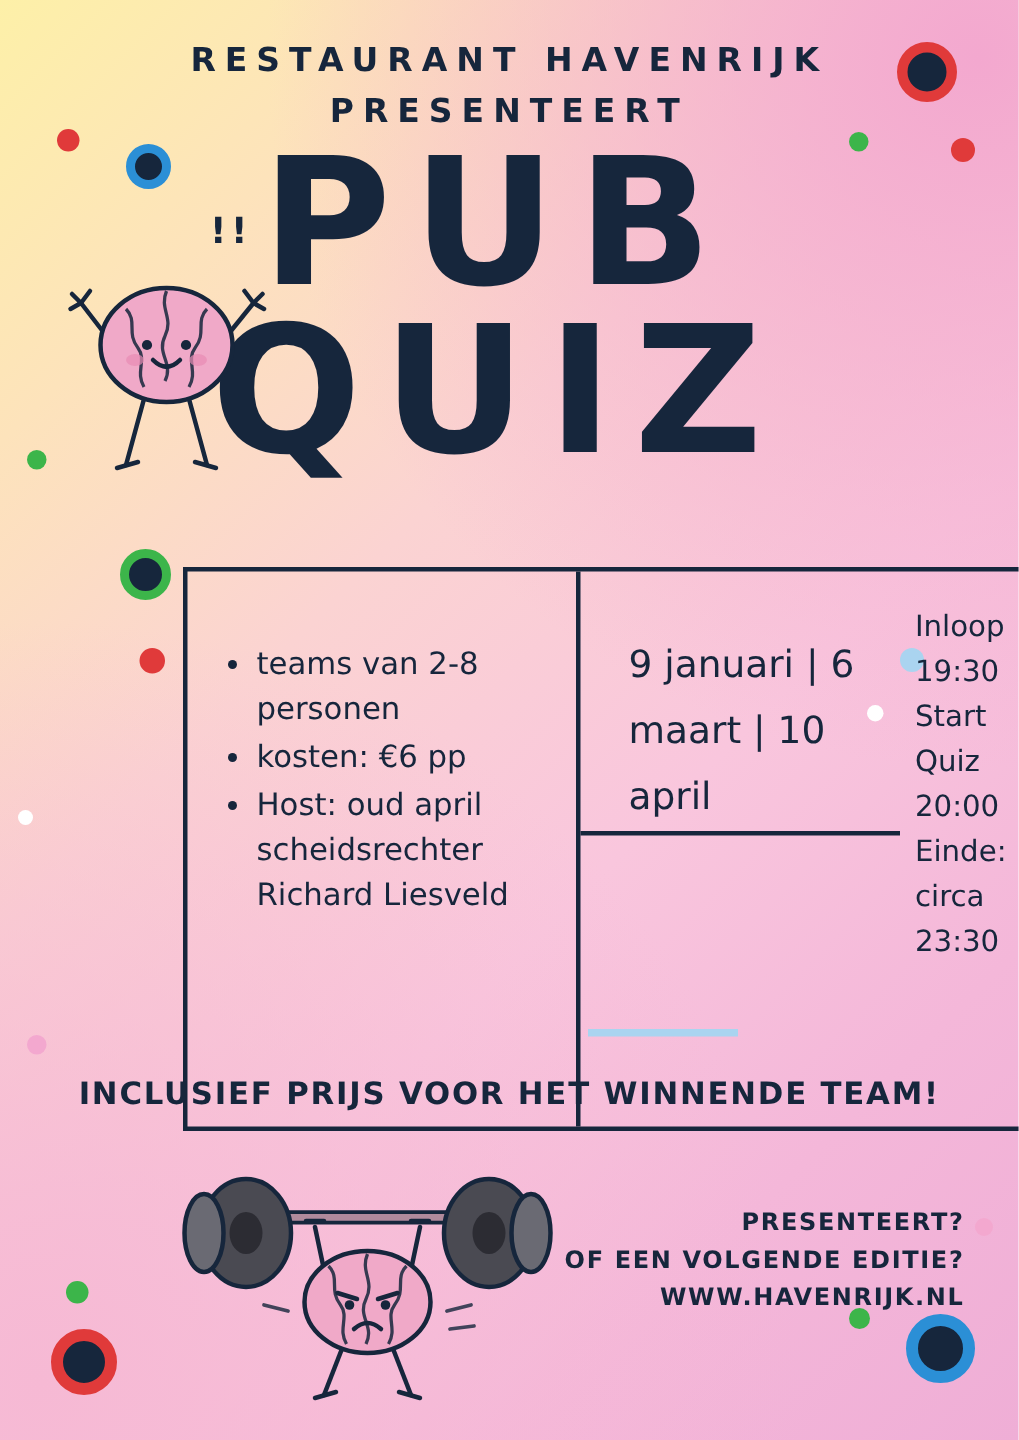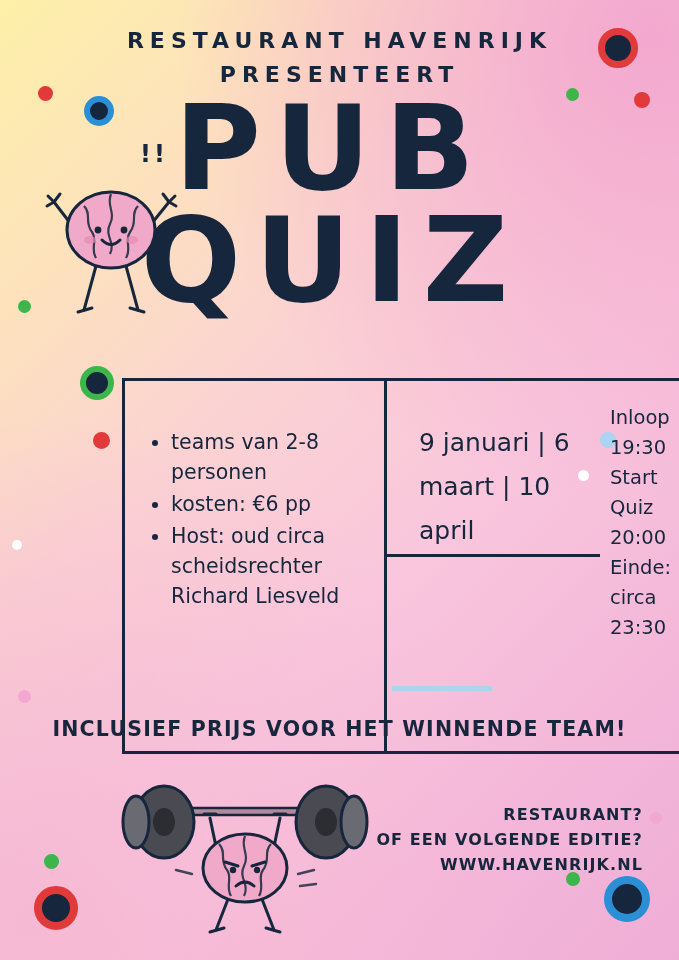--- a/index.html
+++ b/index.html
@@ -244,21 +244,21 @@
       <ellipse cx="96" cy="90" rx="6" ry="4" fill="#e88bb4" opacity="0.7"></ellipse>
     </svg>
   </div>
   <div class="excl">!!</div>
 
   <div class="infobox">
     <div class="left">
       <ul class="bullets">
         <li>teams van 2-8 personen</li>
         <li>kosten: €6 pp</li>
-        <li>Host: oud circa scheidsrechter Richard Liesveld</li>
+        <li>Host: oud april scheidsrechter Richard Liesveld</li>
       </ul>
     </div>
     <div class="right">
       <div class="top">
         <div class="dates">9 januari | 6 maart | 10 april</div>
       </div>
       <div class="bottom">
         <div class="times">Inloop 19:30</div>
         <div class="times">Start Quiz 20:00</div>
         <div class="times">Einde: circa 23:30</div>
@@ -311,18 +311,18 @@
 
       <g stroke="#16263c" stroke-width="2.5" stroke-linecap="round" opacity="0.8">
         <path d="M178 104 L194 100"></path>
         <path d="M180 116 L196 114"></path>
         <path d="M72 104 L56 100"></path>
       </g>
     </svg>
   </div>
 
   <div class="reserve">
-    <div>RESTAURANT?</div>
+    <div>PRESENTEERT?</div>
     <div>OF EEN VOLGENDE EDITIE?</div>
     <div>WWW.HAVENRIJK.NL</div>
   </div>
 
 </div>
 
 </body></html>

